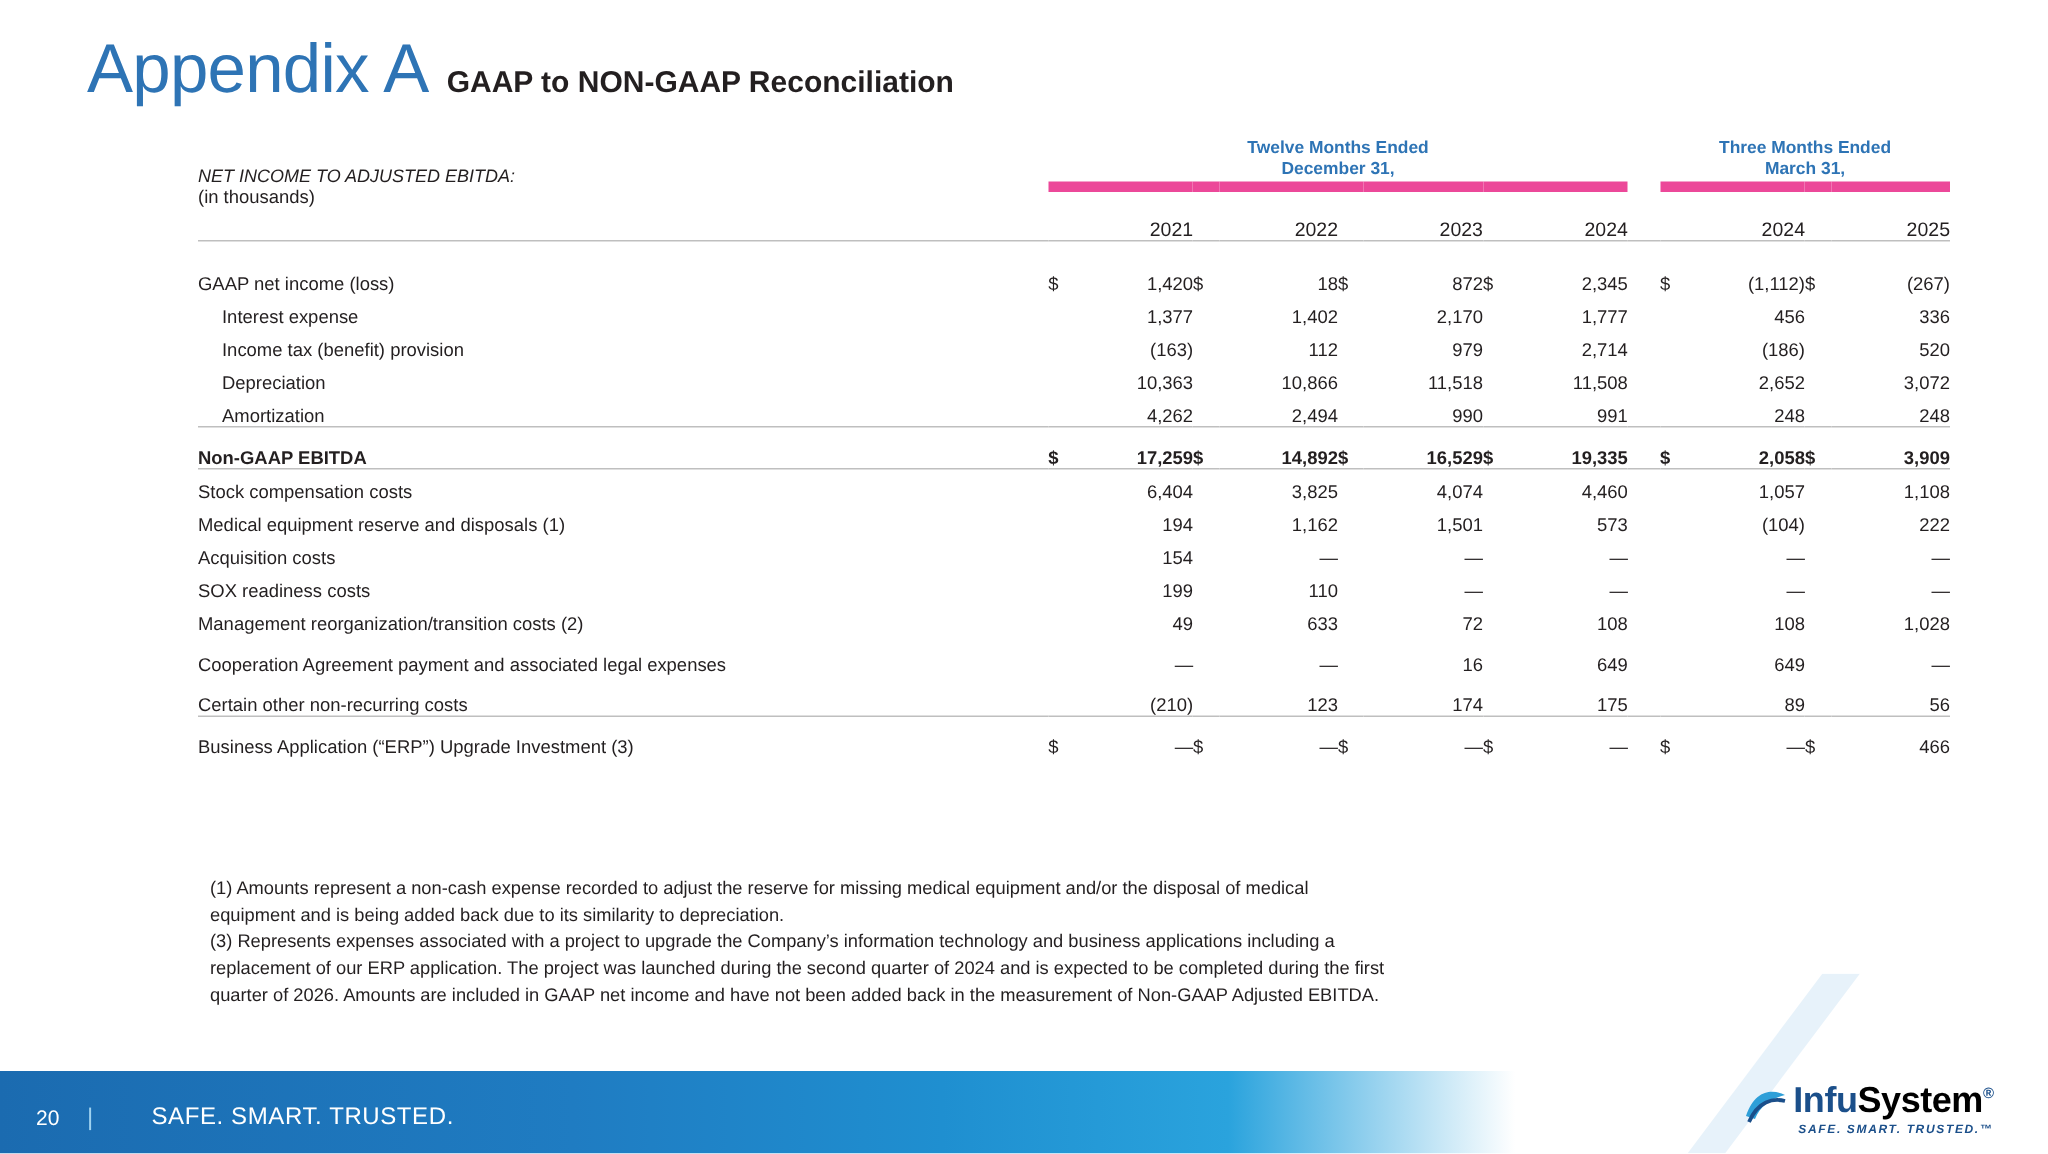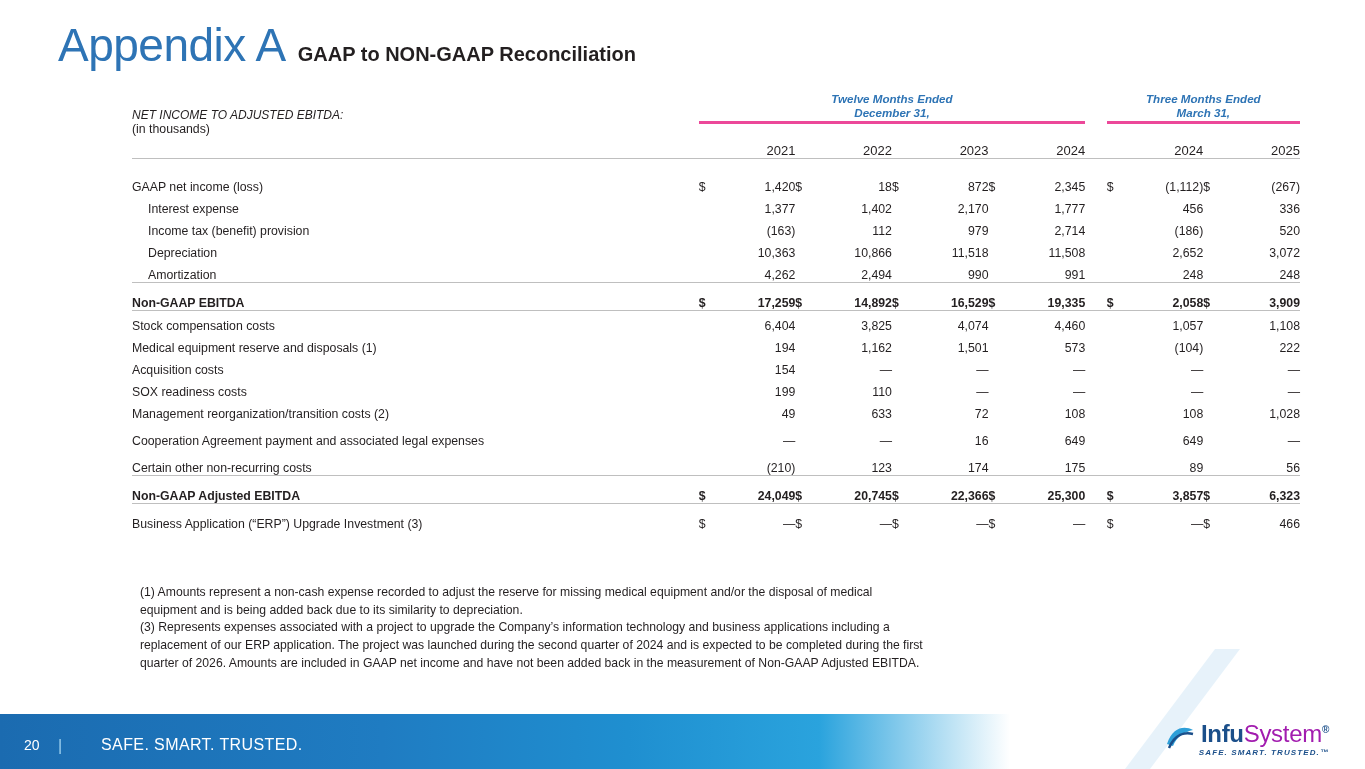--- a/index.html
+++ b/index.html
@@ -64,21 +64,21 @@
   .c-gapbig  { width: 20px; }
 
   .grp-hdr {
     text-align: center;
     color: #2e74b5;
     font-weight: bold;
     font-size: 11.6px;
     line-height: 1.25;
     padding-bottom: 3px;
   }
-  .grp-underline { border-bottom: 3px solid #ec4899; font-style: italic; }
+  .grp-underline { border-bottom: 7px solid #ec4899; }
   .yr {
     text-align: right;
     font-size: 13px;
     padding-bottom: 4px;
   }
   .row-tall td { height: 27px; }
   .row-std td  { height: 22px; }
   .indent1 { padding-left: 16px !important; }
   .bold { font-weight: bold; }
   .italic-cap {
@@ -147,21 +147,21 @@
     bottom: 12px;
     text-align: right;
     line-height: 1;
   }
   .logo-main {
     font-size: 24px;
     font-weight: bold;
     color: #1b4f8a;
     letter-spacing: -0.3px;
   }
-  .logo-main .light { color: #a21caf; font-weight: normal; }
+  .logo-main .light { color: #000000; font-weight: bold; }
   .logo-sub {
     font-size: 8px;
     color: #1b4f8a;
     letter-spacing: 1.1px;
     font-weight: bold;
     margin-top: 3px;
     font-style: italic;
   }
   .logo-swoosh {
     position: absolute;
@@ -444,36 +444,20 @@
             <td class="c-num">174</td>
         <td></td>
             <td class="c-num">175</td>
         <td></td>
         <td></td>
             <td class="c-num">89</td>
         <td></td>
             <td class="c-num">56</td>
       </tr>
 
-      <tr class="row-tall bold rule-under">
-        <td class="lbl">Non-GAAP Adjusted EBITDA</td>
-        <td>$</td>
-        <td class="c-num">24,049</td>
-        <td>$</td>
-        <td class="c-num">20,745</td>
-        <td>$</td>
-        <td class="c-num">22,366</td>
-        <td>$</td>
-        <td class="c-num">25,300</td>
-        <td></td>
-        <td>$</td>
-        <td class="c-num">3,857</td>
-        <td>$</td>
-        <td class="c-num">6,323</td>
-      </tr>
 
       <tr class="row-tall">
         <td class="lbl">Business Application (“ERP”) Upgrade Investment (3)</td>
         <td>$</td>
         <td class="c-num">—</td>
         <td>$</td>
         <td class="c-num">—</td>
         <td>$</td>
         <td class="c-num">—</td>
         <td>$</td>

